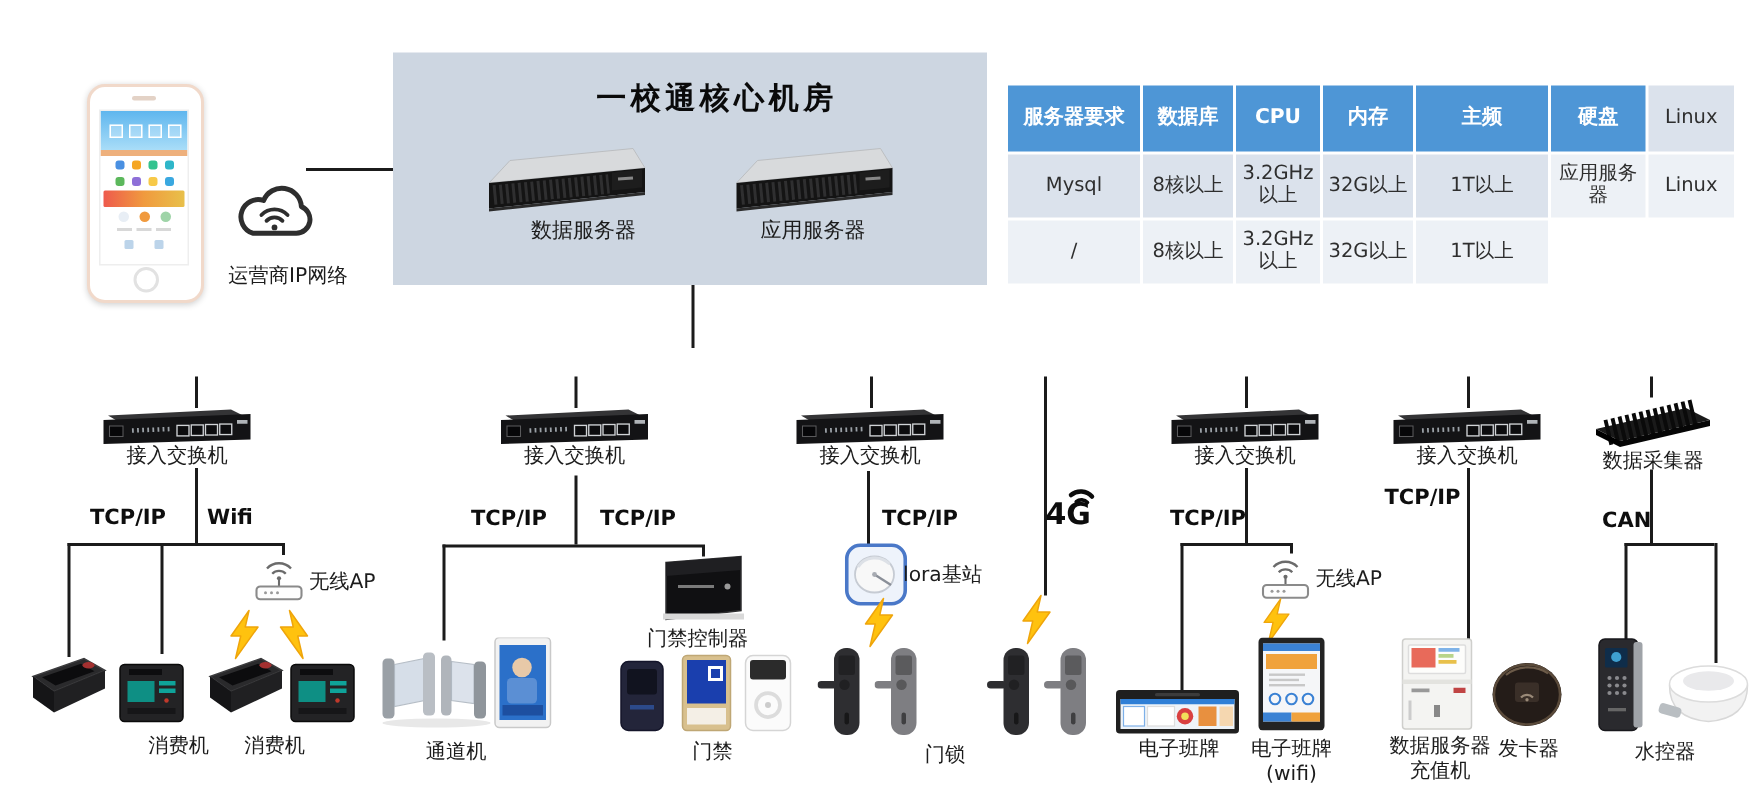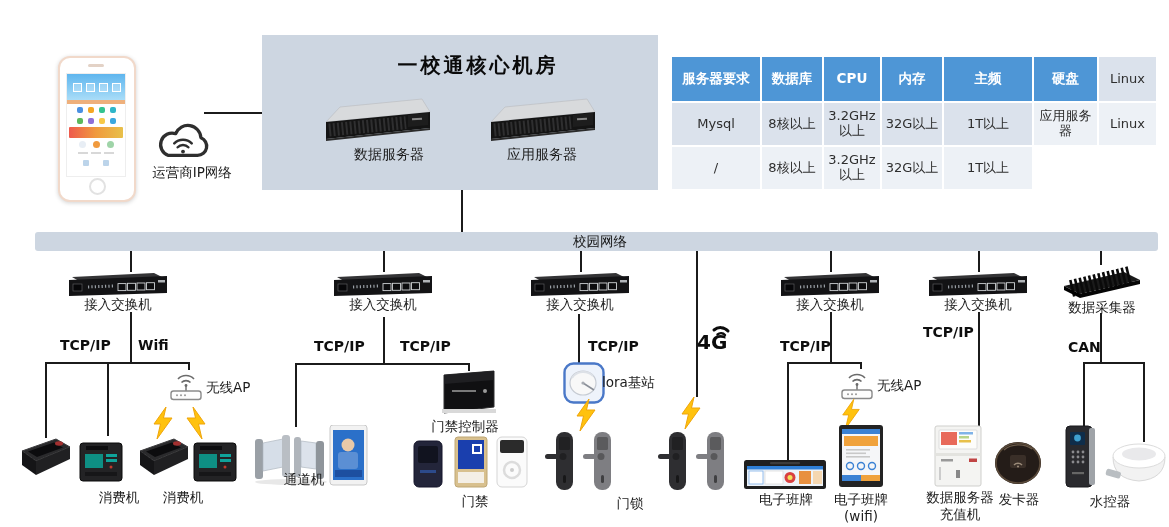--- a/index.html
+++ b/index.html
@@ -277,21 +277,21 @@
           <i></i>
           <i></i>
         </div>
     </div>
     <div class="ph-home"></div>
   </div>
 
   <svg class="abs" style="left:152px;top:114px" width="62" height="50">
       <use href="#cld"></use>
     </svg>
-  <div class="lblc" style="left:137px;top:164px;width:110px">运营商IP网络</div>
+  <div class="lblc" style="left:137px;top:176px;width:110px">运营商IP网络</div>
   <div class="hl" style="left:204px;top:112px;width:58px"></div>
 
   <div class="panel">
     <div class="panel-title">一校通核心机房</div>
   </div>
   <svg class="abs" style="left:316px;top:94px" width="118" height="48">
       <use href="#srv"></use>
     </svg>
   <svg class="abs" style="left:481px;top:94px" width="118" height="48">
       <use href="#srv"></use>
@@ -315,23 +315,20 @@
     <div class="tr1">1T以上</div>
     <div class="tr2">应用服务器</div>
     <div class="tr2">Linux</div>
     <div class="tr2">/</div>
     <div class="tr2">8核以上</div>
     <div class="tr2">3.2GHz以上</div>
     <div class="tr2">32G以上</div>
     <div class="tr2">1T以上</div>
   </div>
 
-  <div class="bar">
-    <span>校园网络</span>
-  </div>
 
   <div class="vl" style="left:130px;top:251px;height:21px"></div>
   <div class="vl" style="left:383px;top:251px;height:21px"></div>
   <div class="vl" style="left:580px;top:251px;height:21px"></div>
   <div class="vl" style="left:696px;top:251px;height:146px"></div>
   <div class="vl" style="left:830px;top:251px;height:21px"></div>
   <div class="vl" style="left:978px;top:251px;height:21px"></div>
   <div class="vl" style="left:1100px;top:251px;height:14px"></div>
 
   <svg class="abs" style="left:66px;top:269px" width="104" height="30">
@@ -394,21 +391,21 @@
 
   <div class="vl" style="left:383px;top:317px;height:46px"></div>
   <div class="hl" style="left:295px;top:363px;width:173px"></div>
   <div class="vl" style="left:295px;top:363px;height:64px"></div>
   <div class="vl" style="left:468px;top:363px;height:8px"></div>
   <div class="link" style="left:314px;top:338px">TCP/IP</div>
   <div class="link" style="left:400px;top:338px">TCP/IP</div>
   <svg class="abs" style="left:253px;top:425px" width="116" height="62">
       <use href="#gate"></use>
     </svg>
-  <div class="lblc" style="left:274px;top:471px;width:60px">通道机</div>
+  <div class="lblc" style="left:274px;top:493px;width:60px">通道机</div>
   <svg class="abs" style="left:440px;top:369px" width="58" height="46">
       <use href="#ctrl"></use>
     </svg>
   <div class="lblc" style="left:420px;top:418px;width:90px">门禁控制器</div>
   <svg class="abs" style="left:410px;top:440px" width="36" height="48">
       <use href="#acc1"></use>
     </svg>
   <svg class="abs" style="left:452px;top:436px" width="38" height="52">
       <use href="#acc2"></use>
     </svg>

